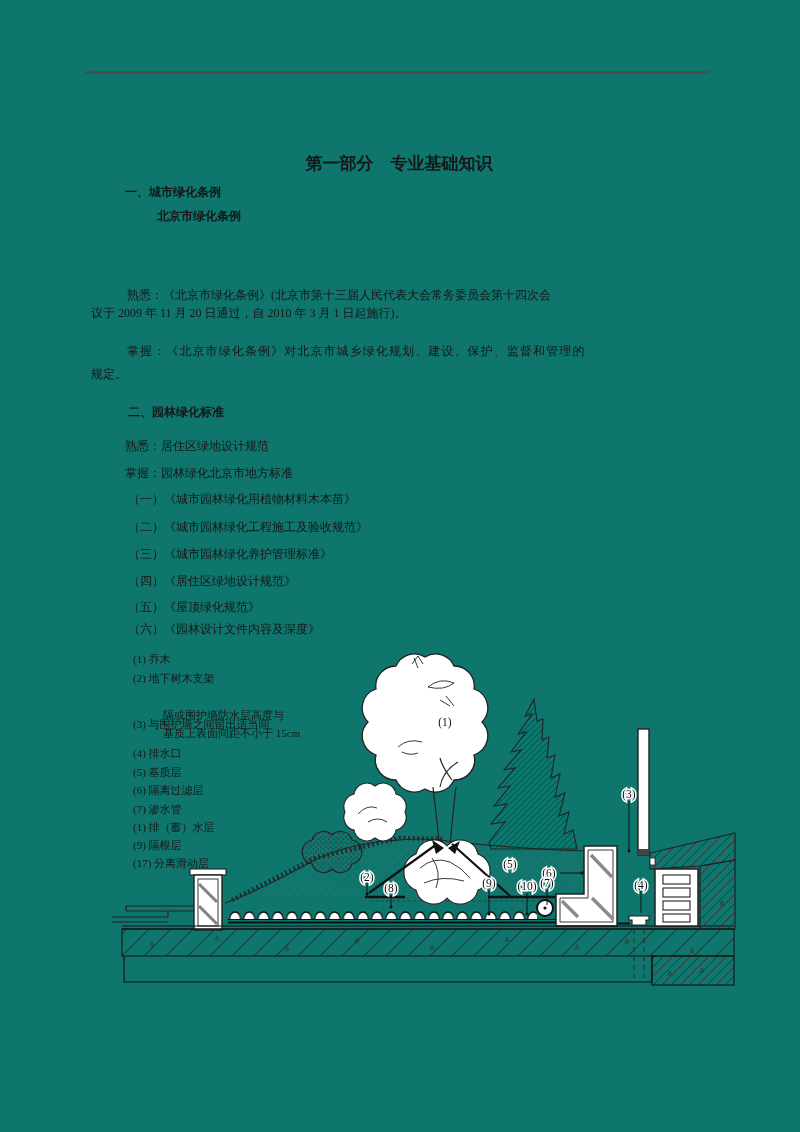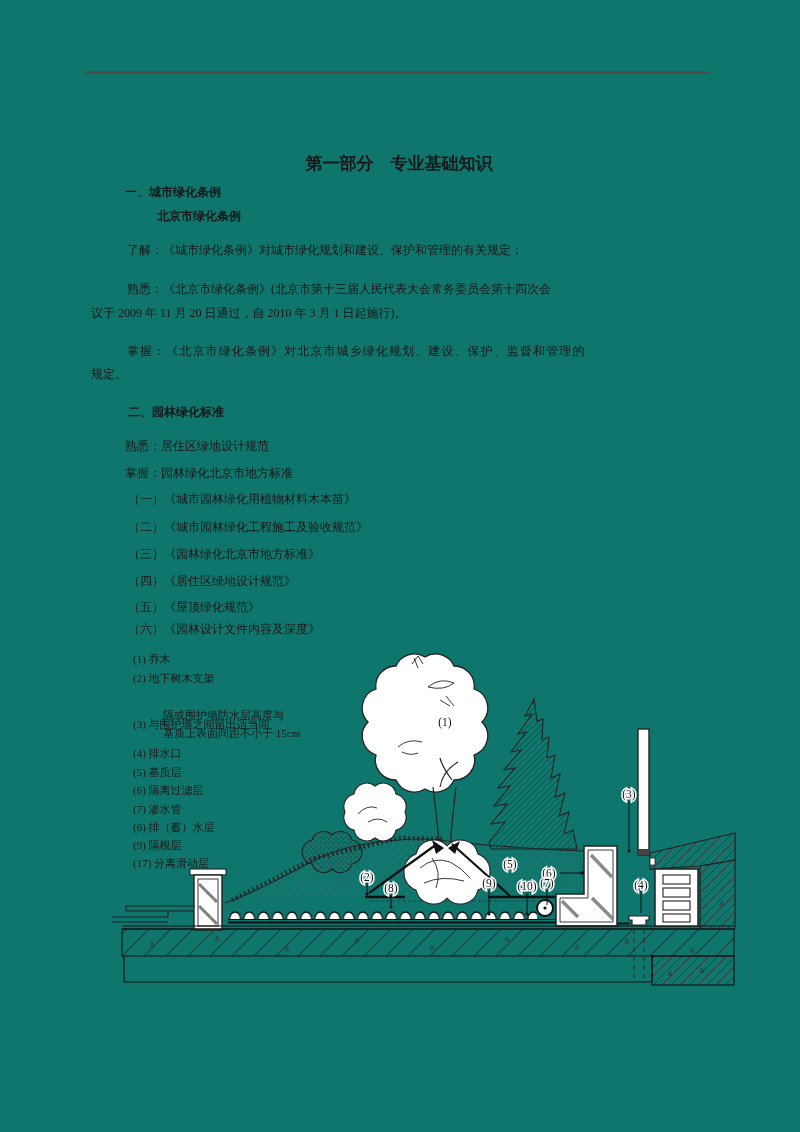--- a/index.html
+++ b/index.html
@@ -24,47 +24,46 @@
 <body>
 
 <div class="page">
 
   <div class="rule"></div>
 
   <div class="line bold title" style="top:155px">第一部分　专业基础知识</div>
   <div class="line bold" style="left:125px;top:186px">一、城市绿化条例</div>
   <div class="line bold" style="left:157px;top:210px">北京市绿化条例</div>
 
-  <div class="line" style="left:127px;top:244px">了解：《城市绿化条例》对城市绿化规划和建设、保护和管理的有关规定；</div>
-  <div class="line" style="left:127px;top:283px">熟悉：《北京市绿化条例》(北京市第十三届人民代表大会常务委员会第十四次会</div>
+  <div class="line" style="left:127px;top:289px">熟悉：《北京市绿化条例》(北京市第十三届人民代表大会常务委员会第十四次会</div>
   <div class="line" style="left:91px;top:307px">议于 2009 年 11 月 20 日通过，自 2010 年 3 月 1 日起施行)。</div>
   <div class="line sp1" style="left:127px;top:345px">掌握：《北京市绿化条例》对北京市城乡绿化规划、建设、保护、监督和管理的</div>
   <div class="line" style="left:91px;top:368px">规定。</div>
 
   <div class="line bold" style="left:128px;top:406px">二、园林绿化标准</div>
   <div class="line" style="left:125px;top:440px">熟悉：居住区绿地设计规范</div>
   <div class="line" style="left:125px;top:467px">掌握：园林绿化北京市地方标准</div>
 
   <div class="line" style="left:128px;top:493px">（一）《城市园林绿化用植物材料木本苗》</div>
   <div class="line" style="left:128px;top:521px">（二）《城市园林绿化工程施工及验收规范》</div>
-  <div class="line" style="left:128px;top:548px">（三）《园林绿化北京市地方标准》</div>
+  <div class="line" style="left:128px;top:548px">（三）《城市园林绿化养护管理标准》</div>
   <div class="line" style="left:128px;top:575px">（四）《居住区绿地设计规范》</div>
   <div class="line" style="left:128px;top:601px">（五）《屋顶绿化规范》</div>
   <div class="line" style="left:128px;top:623px">（六）《园林设计文件内容及深度》</div>
 
   <div class="leg" style="top:653px">(1) 乔木</div>
   <div class="leg" style="top:672px">(2) 地下树木支架</div>
   <div class="leg" style="top:718px">(3) 与围护墙之间留出适当间</div>
   <div class="leg cont" style="top:709px">隔或围护墙防水层高度与</div>
   <div class="leg cont" style="top:727px">基质上表面间距不小于 15cm</div>
   <div class="leg" style="top:747px">(4) 排水口</div>
   <div class="leg" style="top:766px">(5) 基质层</div>
   <div class="leg" style="top:784px">(6) 隔离过滤层</div>
   <div class="leg" style="top:803px">(7) 渗水管</div>
-  <div class="leg" style="top:821px">(6) 排（蓄）水层</div>
+  <div class="leg" style="top:821px">(1) 排（蓄）水层</div>
   <div class="leg" style="top:839px">(9) 隔根层</div>
   <div class="leg" style="top:857px">(17) 分离滑动层</div>
 
   <div class="figwrap">
   <svg width="650" height="356" viewBox="105 638 650 356" xmlns="http://www.w3.org/2000/svg">
     <defs>
       <pattern id="stipple" width="9" height="9" patternUnits="userSpaceOnUse">
         <circle cx="2" cy="3" r="0.7" fill="#666"></circle>
             <circle cx="6" cy="7" r="0.7" fill="#666"></circle>
       </pattern>

